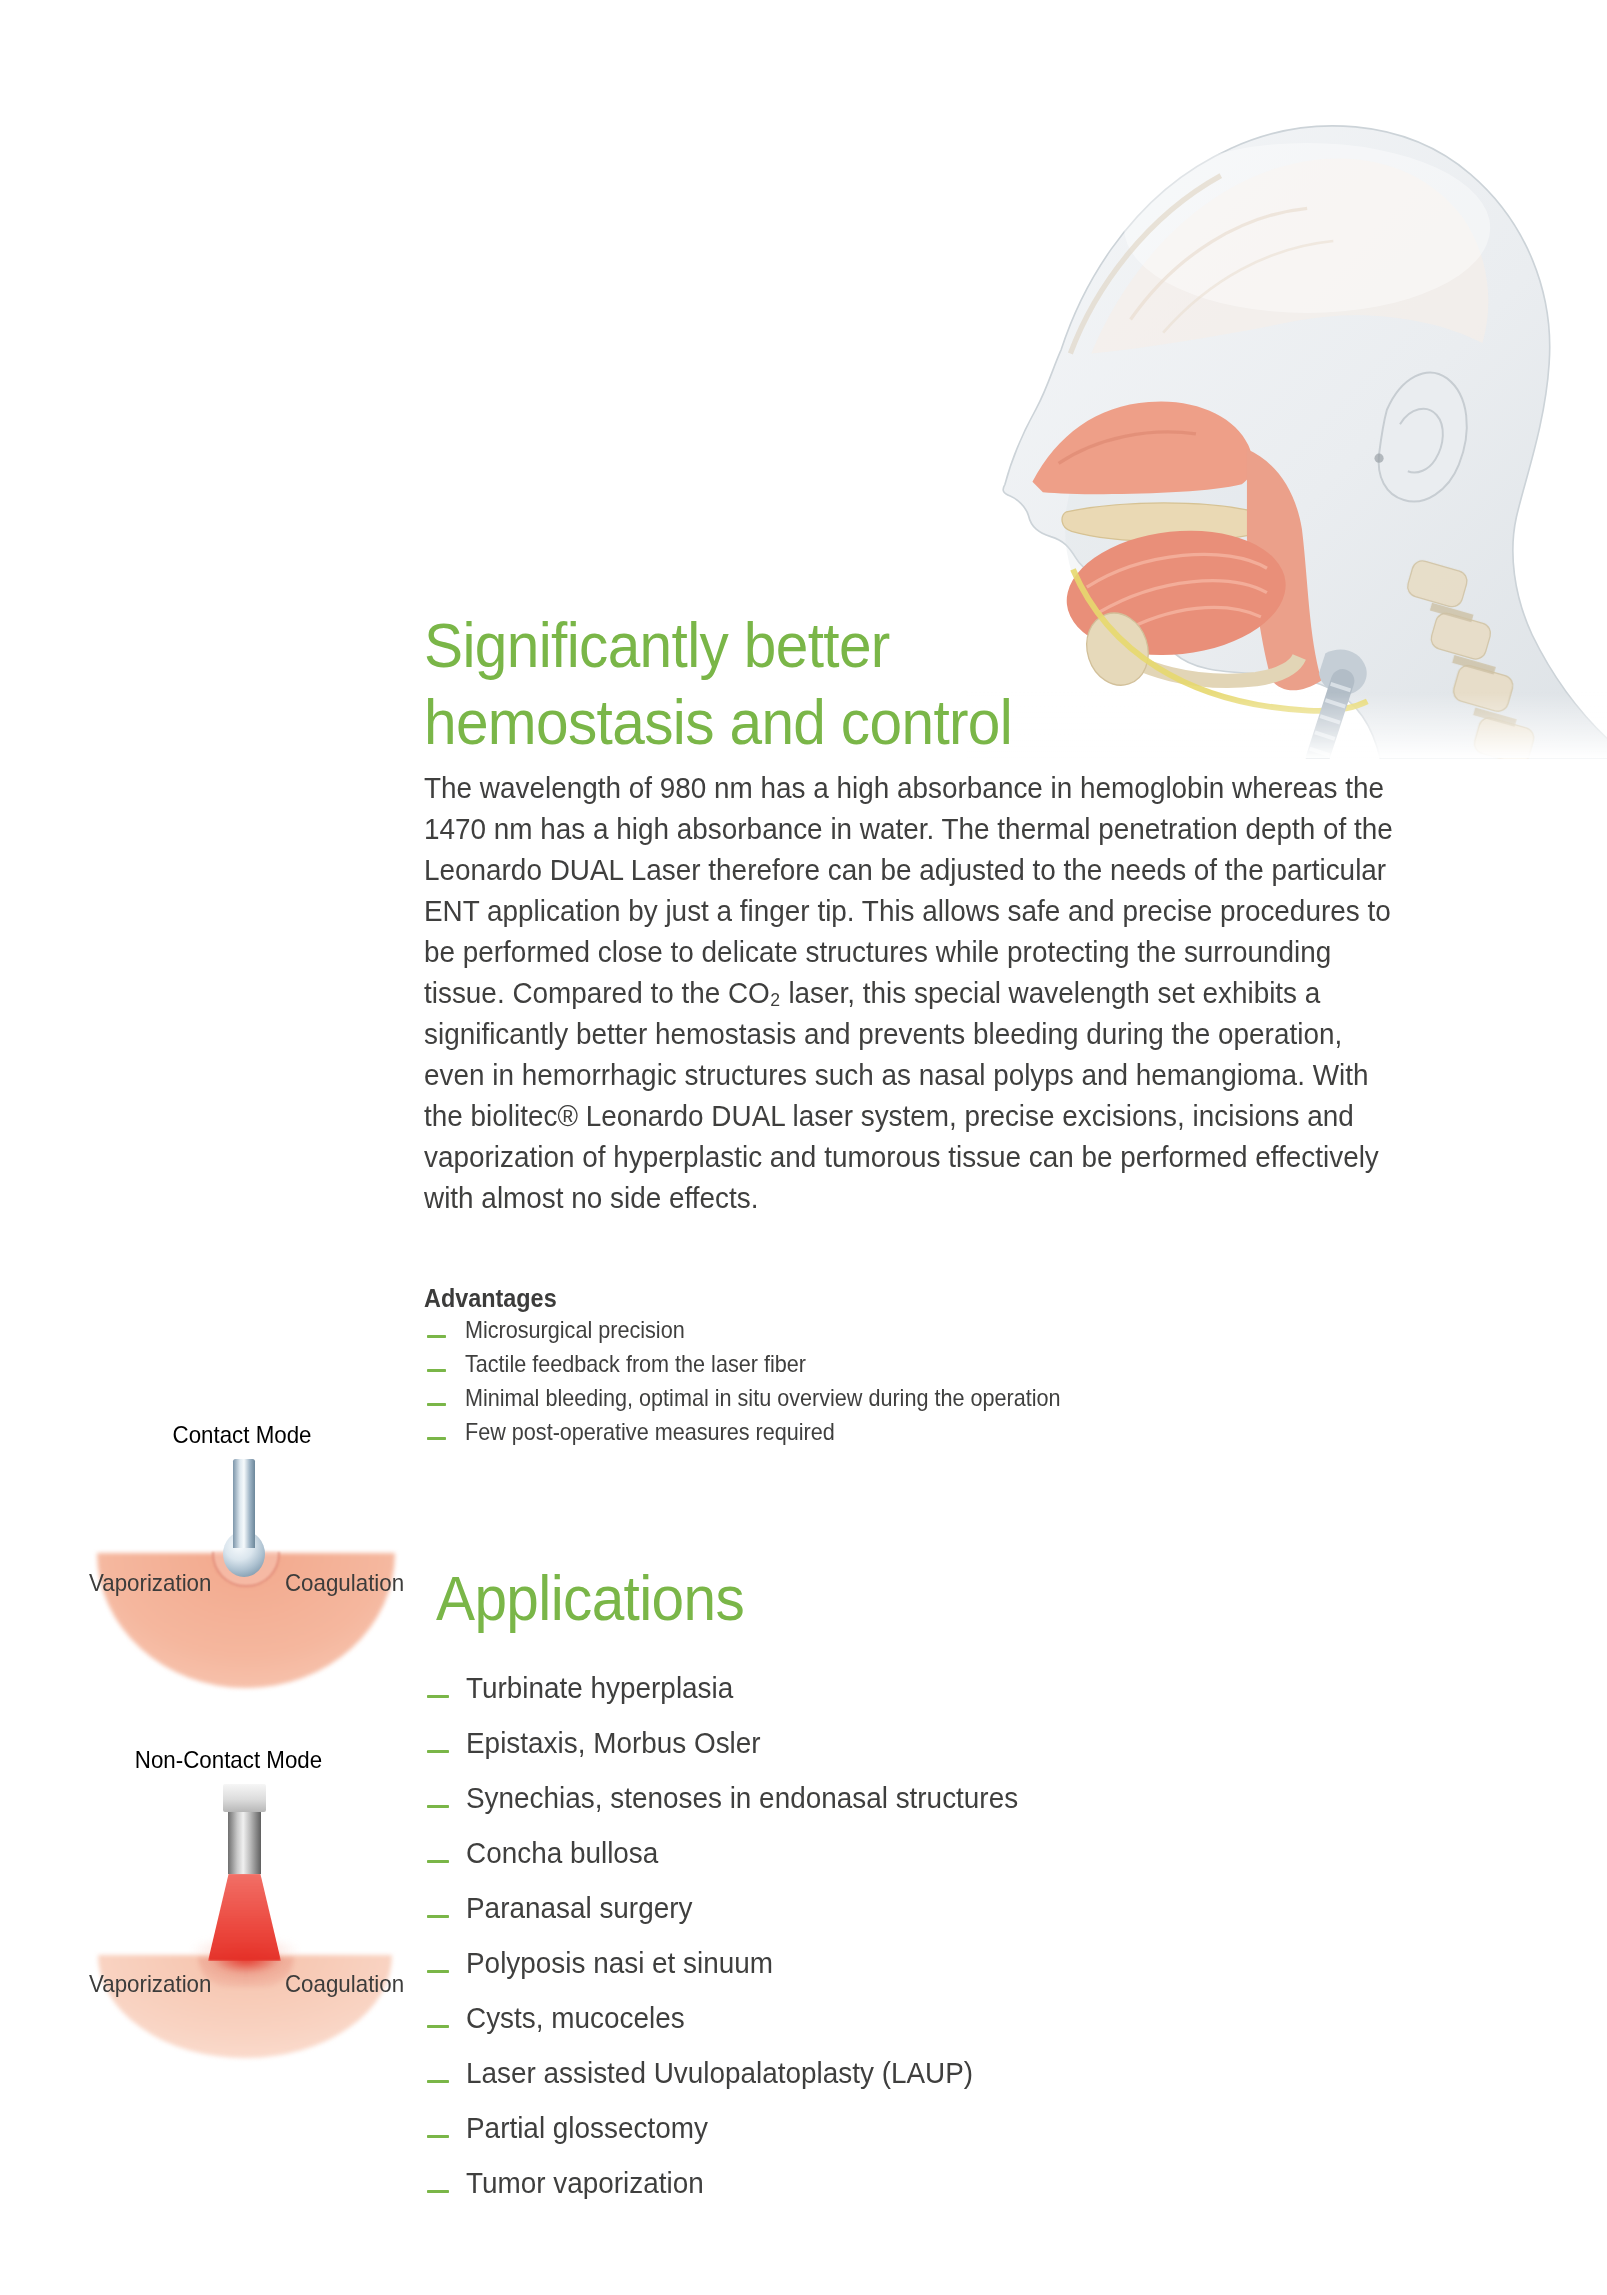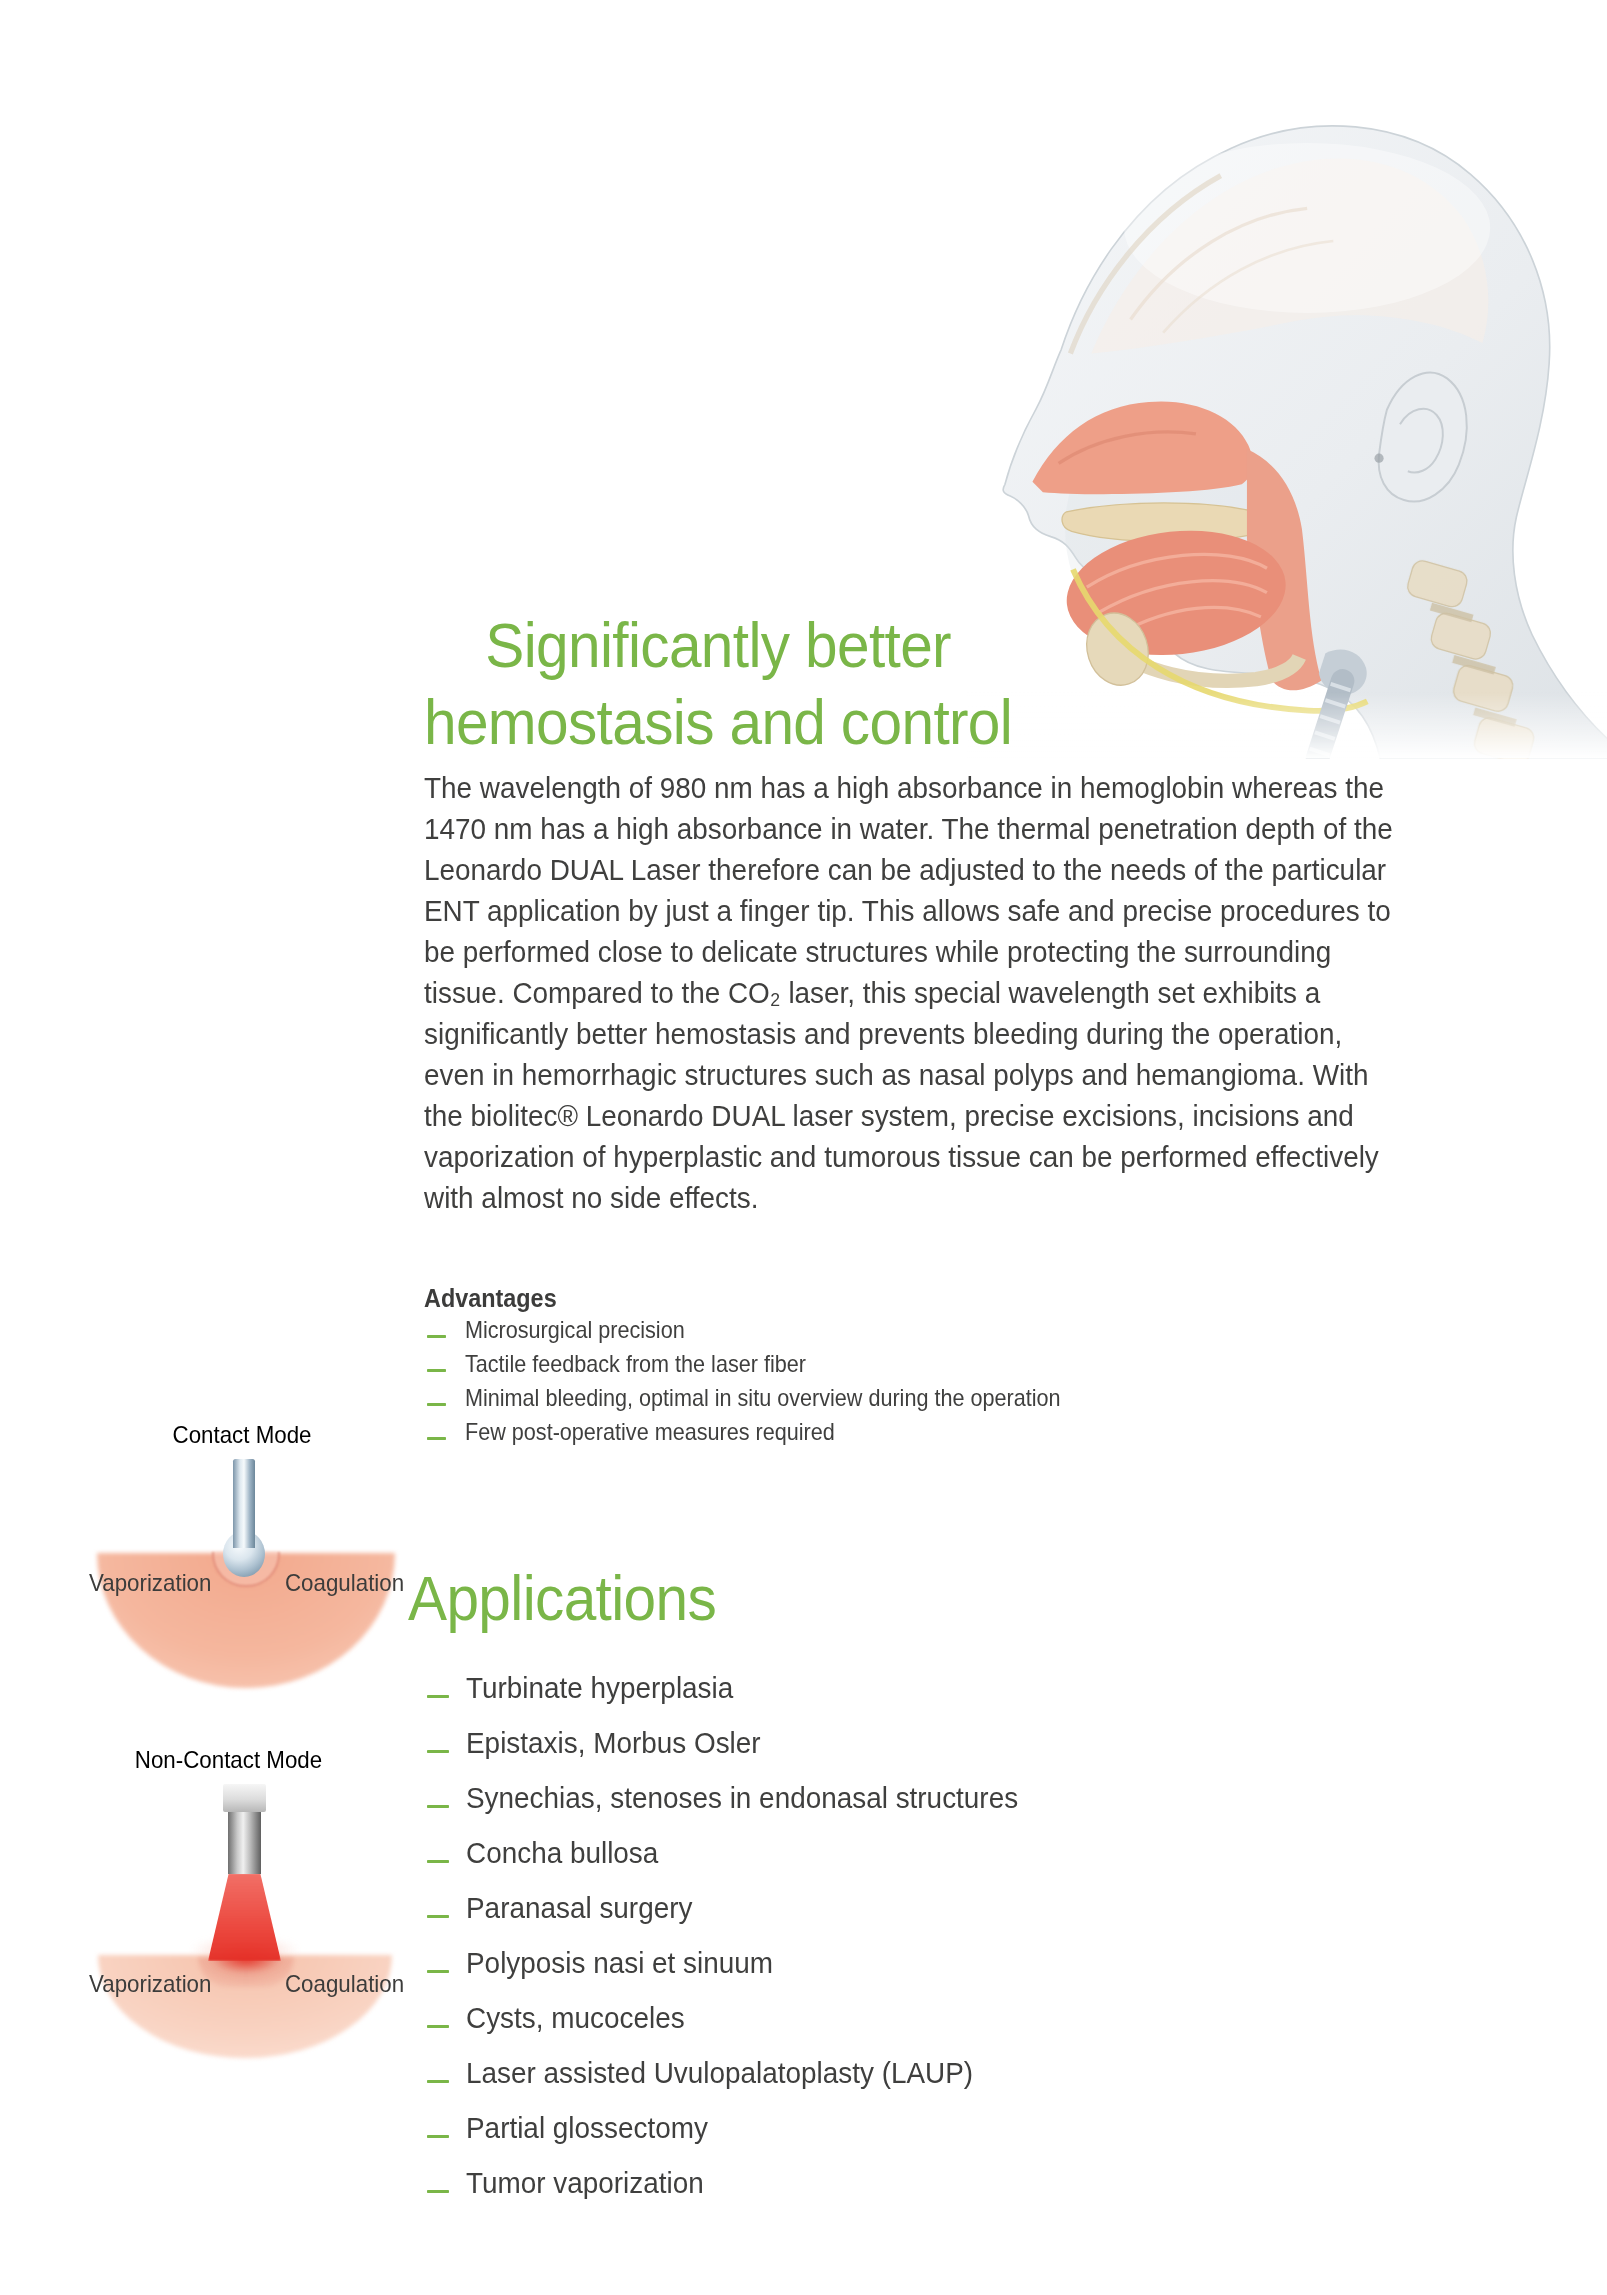--- a/index.html
+++ b/index.html
@@ -4,23 +4,23 @@
 <style>
   html,body{margin:0;padding:0;}
   body{
     width:1608px;height:2295px;background:#ffffff;position:relative;overflow:hidden;
     font-family:"Liberation Sans", sans-serif;color:#3f3f3e;
   }
   .abs{position:absolute;}
   .cx{transform:scaleX(0.93);transform-origin:0 0;}
   .cxc{transform:scaleX(0.93);transform-origin:50% 0;}
   
-  .green-h{color:#7ab648;font-size:63px;line-height:77px;font-weight:400;letter-spacing:-0.7px;white-space:nowrap;text-align:center;}
+  .green-h{color:#7ab648;font-size:63px;line-height:77px;font-weight:400;letter-spacing:-0.7px;white-space:nowrap;}
   #headline{left:424px;top:607px;}
-  #apps-title{left:408px;top:1560px;}
+  #apps-title{left:436px;top:1560px;}
   
   #intro{left:424px;top:767px;font-size:30px;line-height:41px;color:#3f3f3e;}
   #intro .pl{white-space:nowrap;}
   
   #adv-title{left:424px;top:1283px;font-size:26px;font-weight:bold;color:#3c3c3b;white-space:nowrap;transform:scaleX(0.9);transform-origin:0 0;}
   #adv-list{left:424px;top:1313px;}
   .adv-item{position:relative;height:34px;padding-left:41px;font-size:24px;line-height:34px;white-space:nowrap;}
   .adv-item .txt{display:inline-block;transform:scaleX(0.9);transform-origin:0 0;}
   .dash{position:absolute;background:#7ab648;border-radius:0.7px;}
   .adv-item .dash{left:2.6px;top:22px;width:19.6px;height:3.3px;}

